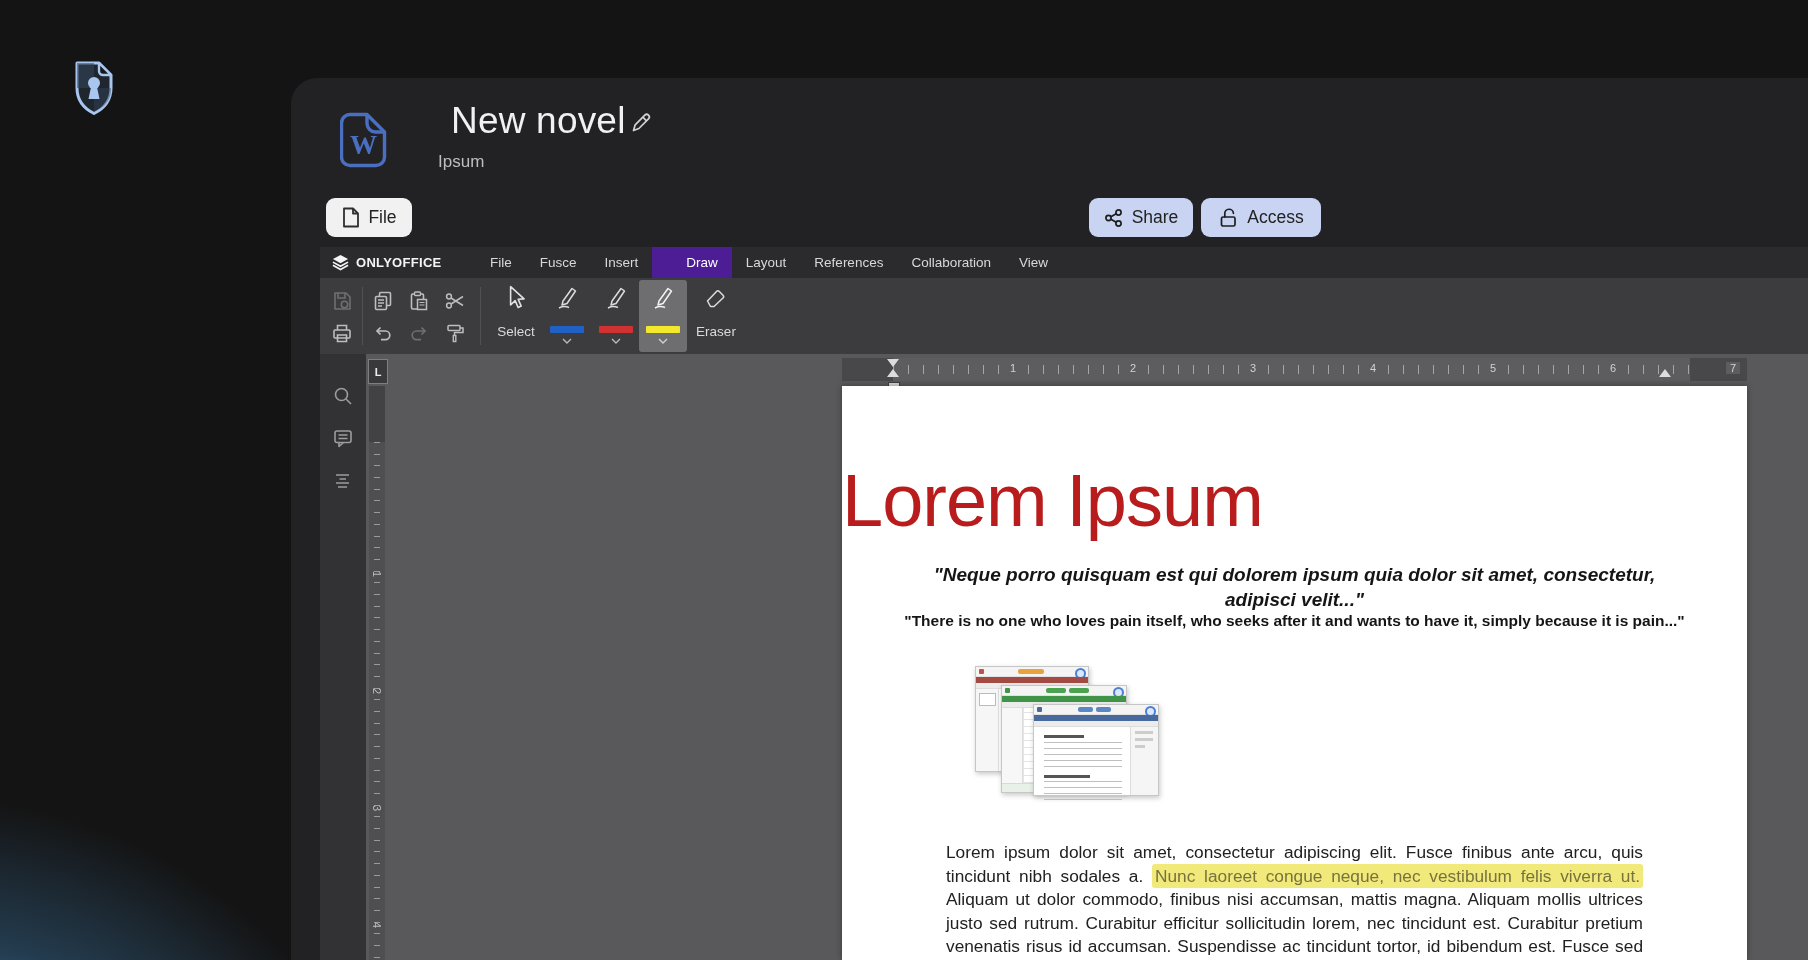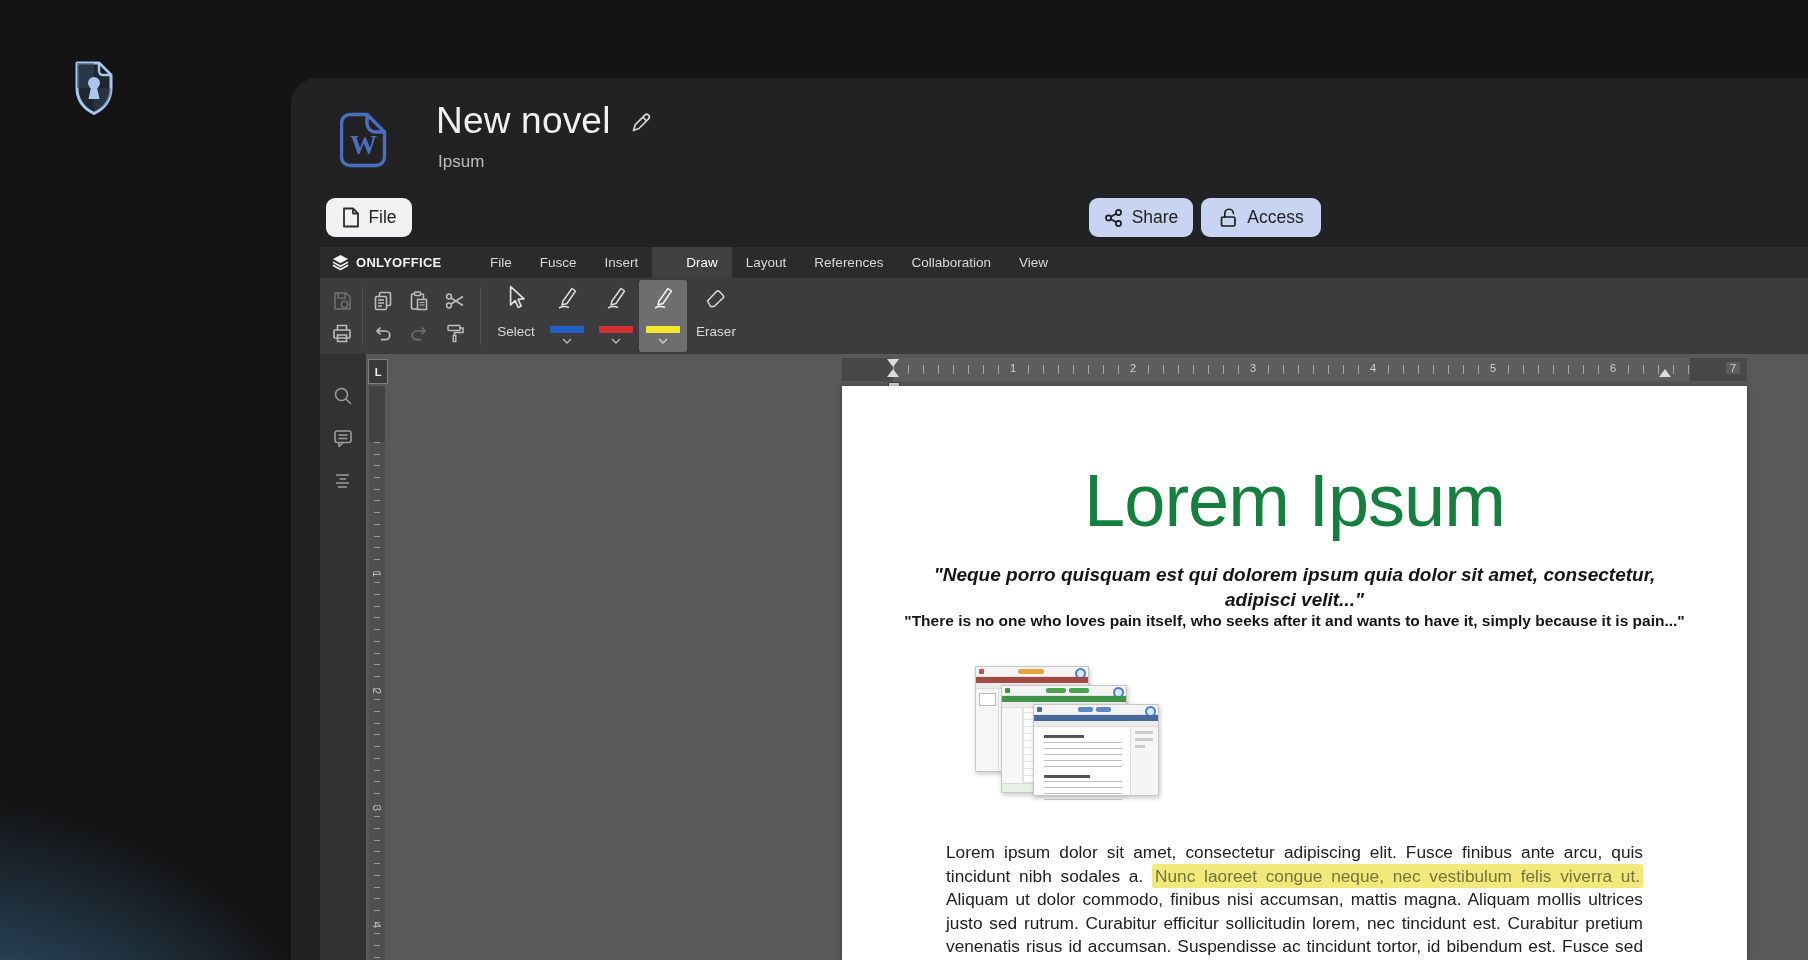--- a/index.html
+++ b/index.html
@@ -8,35 +8,35 @@
   .glow{position:absolute;left:-260px;top:300px;width:1100px;height:1000px;pointer-events:none;
         background:radial-gradient(620px 640px at 190px 1010px,#4e8cb5 0%,#3f7499 34%,rgba(38,66,88,.85) 58%,rgba(20,24,28,0) 80%);}
   
   .shield{position:absolute;left:70px;top:58px;width:48px;height:58px;}
   
   .panel{position:absolute;left:291px;top:78px;width:1517px;height:882px;background:#222225;border-top-left-radius:26px;}
   
   .wdoc{position:absolute;left:49px;top:34px;width:47px;height:56px;}
   .wdoc-letter{position:absolute;left:49px;top:52px;width:47px;text-align:center;font-family:"Liberation Serif",serif;
                font-weight:bold;font-size:27px;color:#4a6fc0;}
-  .doc-title{position:absolute;left:145px;top:22px;font-size:37px;font-weight:400;color:#f1f1f1;letter-spacing:.2px;}
+  .doc-title{position:absolute;left:160px;top:22px;font-size:37px;font-weight:400;color:#f1f1f1;letter-spacing:.2px;}
   .pencil{position:absolute;left:338px;top:33px;width:24px;height:24px;cursor:pointer;}
   .saved{position:absolute;left:147px;top:74px;font-size:17px;color:#bdbdbd;}
   .btn{position:absolute;display:flex;align-items:center;justify-content:center;gap:8px;height:39px;
        border-radius:9px;font-size:17.5px;color:#222;cursor:pointer;}
   .btn-file{left:35px;top:120px;width:86px;background:#f1f1f1;}
   .btn-share{left:798px;top:120px;width:104px;background:#c8d4f2;}
   .btn-access{left:910px;top:120px;width:120px;background:#c8d4f2;}
   
   .menubar{position:absolute;left:29px;top:169px;width:1488px;height:31px;background:#2b2b2d;display:flex;align-items:stretch;}
   .brand{display:flex;align-items:center;gap:7px;padding-left:12px;width:118px;text-align:center;}
   .brand span{font-size:13px;font-weight:bold;color:#f4f4f4;letter-spacing:.3px;}
   .tabs{display:flex;margin-left:26px;}
   .tab{display:flex;align-items:center;padding:0 14px;font-size:13.5px;color:#d8d8d8;cursor:pointer;}
-  .tab.active{background:#404040;color:#fff;padding-left:34px;}
+  .tab.active{background:#4c1d95;color:#fff;padding-left:34px;}
   
   .toolbar{position:absolute;left:29px;top:200px;width:1488px;height:76px;background:#3c3c3e;}
   .tbtn{position:absolute;width:28px;height:28px;display:flex;align-items:center;justify-content:center;cursor:pointer;}
   .sep{position:absolute;top:9px;width:1px;height:58px;background:#515154;}
   .tlabel{position:absolute;font-size:13.5px;color:#d9d9d9;text-align:center;}
   .colorbar{position:absolute;width:34px;height:7px;border-radius:1px;cursor:pointer;}
   .chev{position:absolute;width:10px;height:6px;cursor:pointer;}
   .tool-sel-bg{position:absolute;left:319px;top:2px;width:48px;height:72px;background:#6e6e71;border-radius:3px;}
   
   .lstrip{position:absolute;left:29px;top:276px;width:46px;height:606px;background:#323234;}
@@ -55,22 +55,22 @@
   .hticks{position:absolute;left:51px;top:7px;width:804px;height:9px;
       background:repeating-linear-gradient(90deg,#a5a5a5 0 1px,transparent 1px 15px);}
   .hnum{position:absolute;top:4px;width:14px;text-align:center;font-size:11px;color:#d2d2d2;background:#5d5d60;}
   .mk{position:absolute;width:0;height:0;cursor:pointer;}
   .mk-first{left:45px;top:1px;border-left:6px solid transparent;border-right:6px solid transparent;border-top:8px solid #dcdcdc;}
   .mk-hang{left:45px;top:11px;border-left:6px solid transparent;border-right:6px solid transparent;border-bottom:8px solid #dcdcdc;}
   .mk-box{position:absolute;left:46px;top:24px;width:10px;height:7px;background:#d6d6d6;border:1px solid #3f3f3f;cursor:pointer;}
   .mk-right{left:817px;top:11px;border-left:6px solid transparent;border-right:6px solid transparent;border-bottom:8px solid #dcdcdc;}
   
   .page{position:absolute;left:476px;top:32px;width:905px;height:574px;background:#ffffff;box-shadow:0 0 6px rgba(0,0,0,.35);}
-  .dtitle{position:absolute;top:78px;left:0;width:100%;text-align:center;font-size:74px;line-height:1;
-          color:#15803d;letter-spacing:-1px;}
+  .dtitle{position:absolute;top:78px;left:0;width:100%;font-size:74px;line-height:1;
+          color:#b91c1c;letter-spacing:-1px;}
   .q1{position:absolute;top:176px;left:90px;right:90px;text-align:center;font-size:19px;line-height:25px;
       font-weight:bold;font-style:italic;color:#151515;}
   .q2{position:absolute;top:226px;left:60px;right:60px;text-align:center;font-size:15.5px;font-weight:bold;color:#151515;}
   .para{position:absolute;top:438px;left:104px;width:697px;font-size:17.3px;line-height:23.4px;
         text-align:justify;color:#212121;}
   .hl{background:#f1e97a;color:#76733f;padding:2px 3px;border-radius:3px;box-decoration-break:clone;-webkit-box-decoration-break:clone;}
   
   .embed{position:absolute;left:133px;top:274px;width:182px;height:134px;cursor:pointer;}
   .mwin{position:absolute;background:#fff;border:1px solid #c6c6c6;box-shadow:1px 2px 5px rgba(0,0,0,.22);}
   .mhead{position:absolute;left:0;top:0;right:0;height:9px;background:#f4f4f4;border-bottom:1px solid #e2e2e2;}

